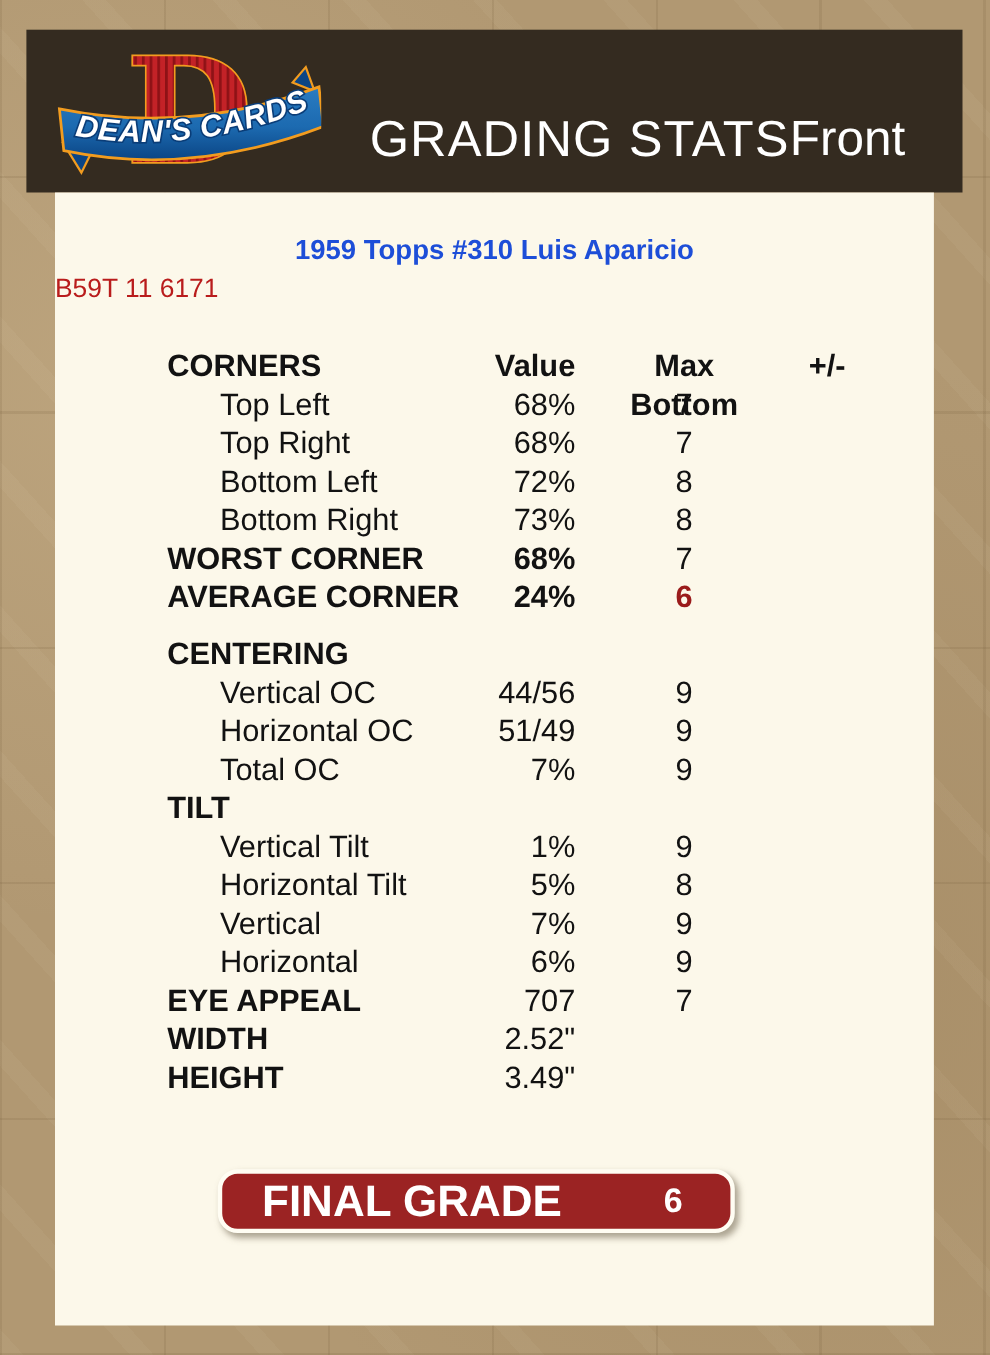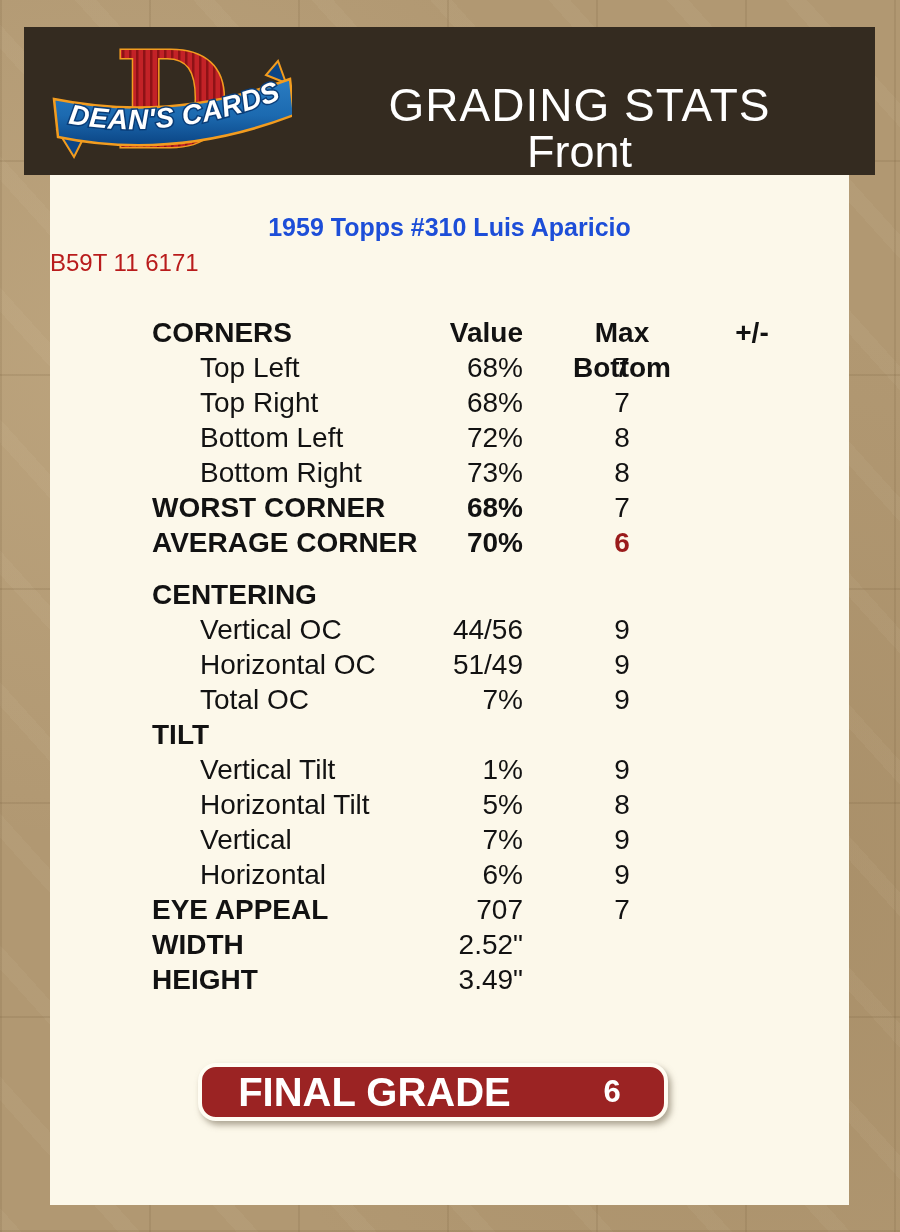--- a/index.html
+++ b/index.html
@@ -14,21 +14,21 @@
       radial-gradient(circle at 12% 28%, rgba(220,198,158,.25), transparent 42%),
       radial-gradient(circle at 85% 72%, rgba(140,112,72,.22), transparent 48%);
   }
   .header-bar{
     position:absolute;left:24px;top:27px;width:851px;height:148px;
     background:#342b20;
   }
   .logo-wrap{position:absolute;left:28px;top:8px;width:240px;height:132px;}
   .header-text{
     position:absolute;left:260px;right:0;top:0;height:185px;
-    display:flex;flex-direction:column;align-items:center;justify-content:center;
+    display:flex;flex-direction:row;align-items:center;justify-content:center;
     color:#fff;padding-top:12px;box-sizing:border-box;
   }
   .header-title{font-size:46px;line-height:52px;letter-spacing:1px;font-weight:normal;}
   .header-subtitle{font-size:45px;line-height:42px;font-weight:normal;}
   .panel{
     position:absolute;left:50px;top:175px;width:799px;height:1030px;
     background:#fcf8ea;
   }
   .card-title{position:absolute;top:37px;left:0;width:100%;height:30px;
     text-align:center;font-size:25px;line-height:30px;font-weight:bold;color:#1d4ed8;}
@@ -124,21 +124,21 @@
         <span class="pm"></span>
       </div>
       <div class="row">
         <span class="lbl b">WORST CORNER</span>
         <span class="val b">68%</span>
         <span class="grd">7</span>
         <span class="pm"></span>
       </div>
       <div class="row">
         <span class="lbl b">AVERAGE CORNER</span>
-        <span class="val b">70%</span>
+        <span class="val b">24%</span>
         <span class="grd b red">6</span>
         <span class="pm"></span>
       </div>
       <div class="spacer"></div>
       <div class="row">
         <span class="lbl b">CENTERING</span>
         <span class="val"></span>
         <span class="grd"></span>
         <span class="pm"></span>
       </div>

